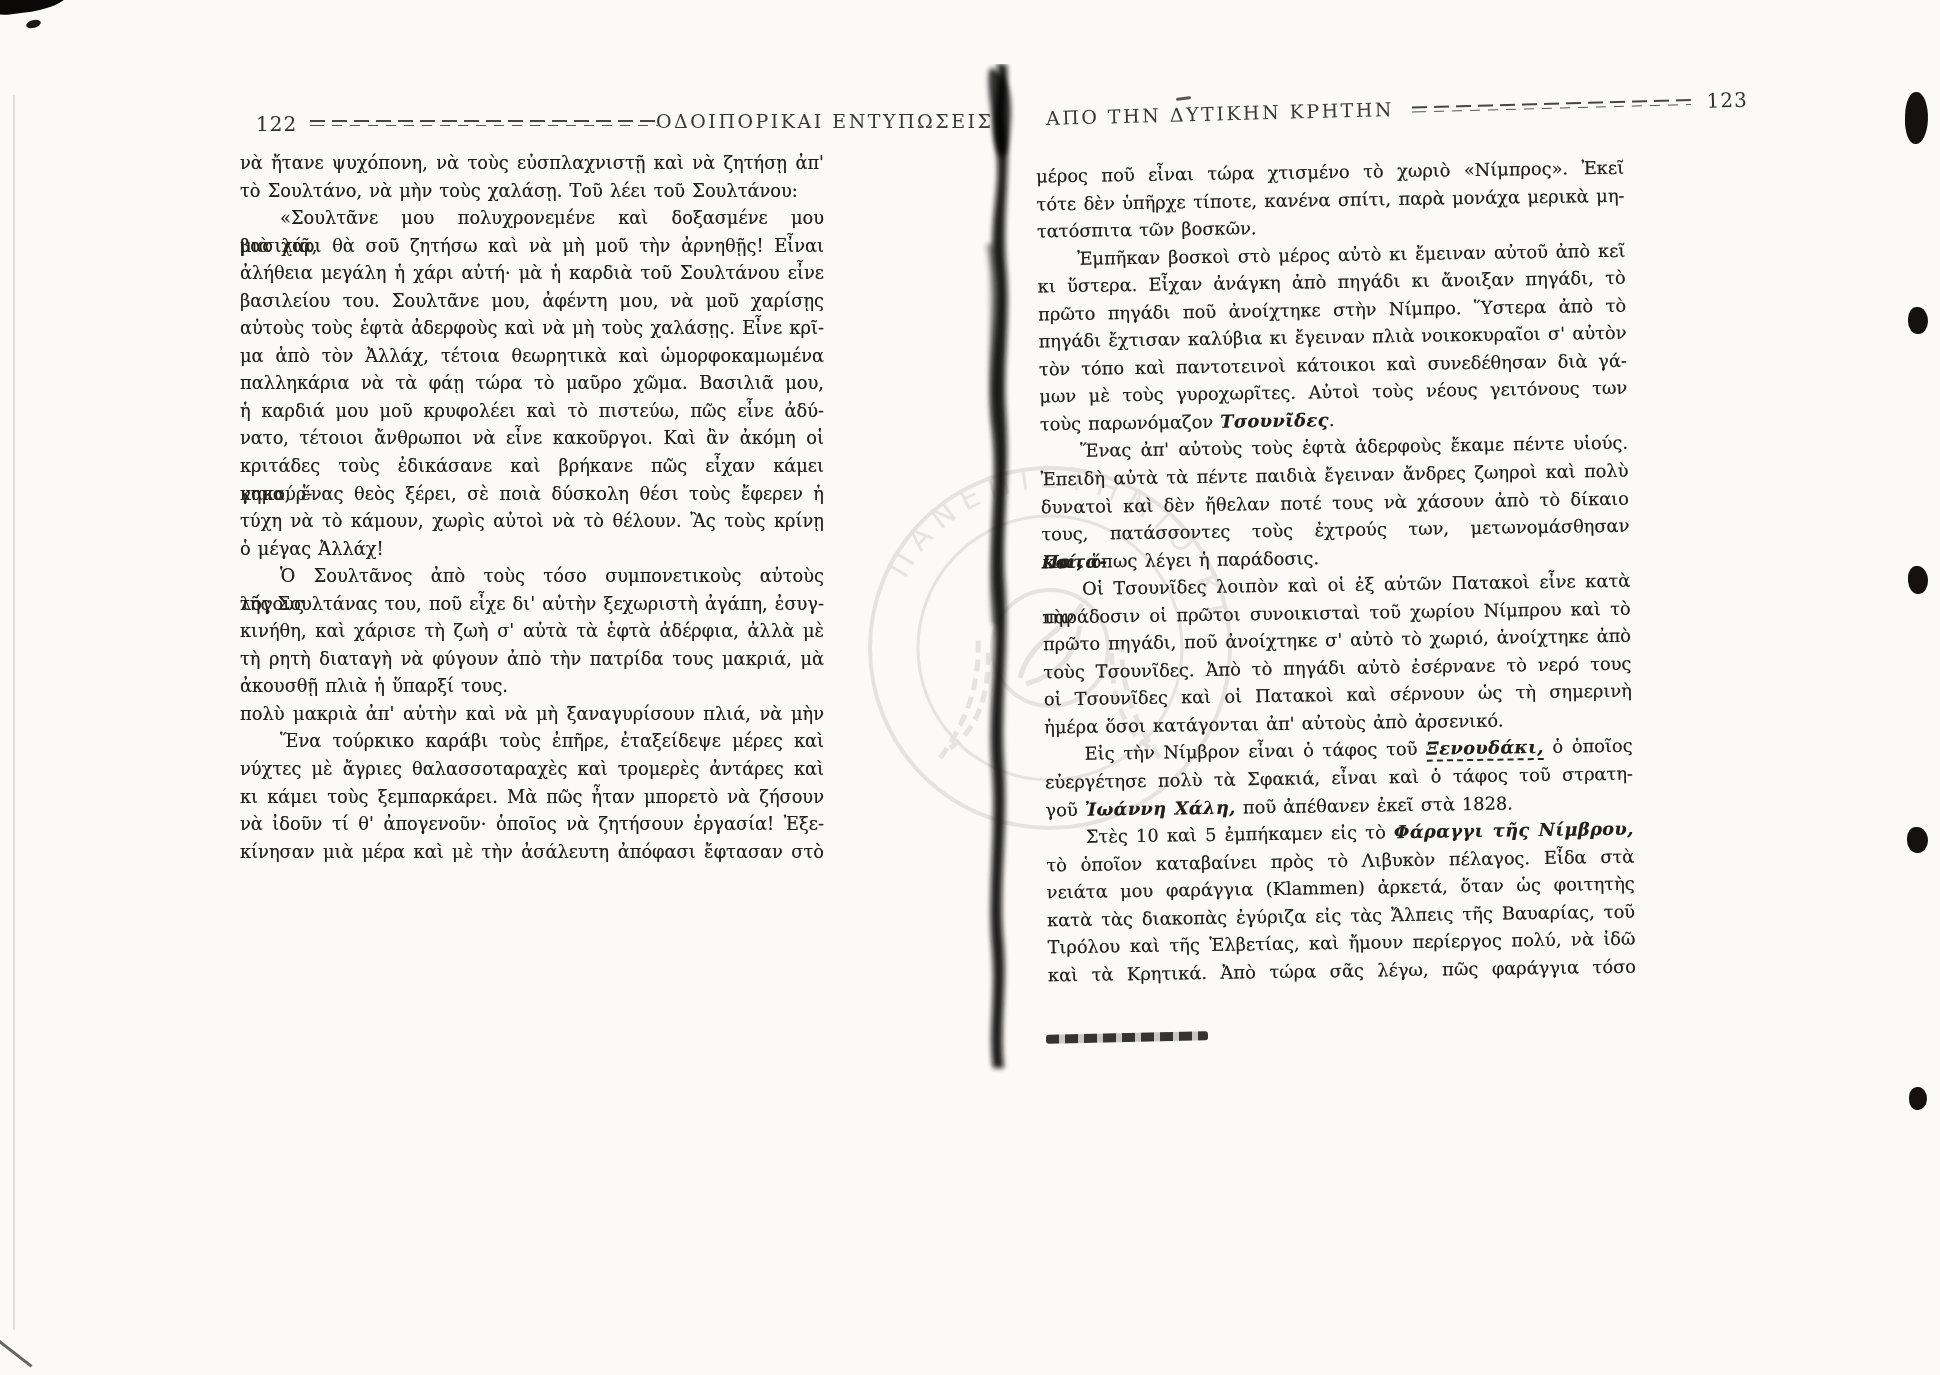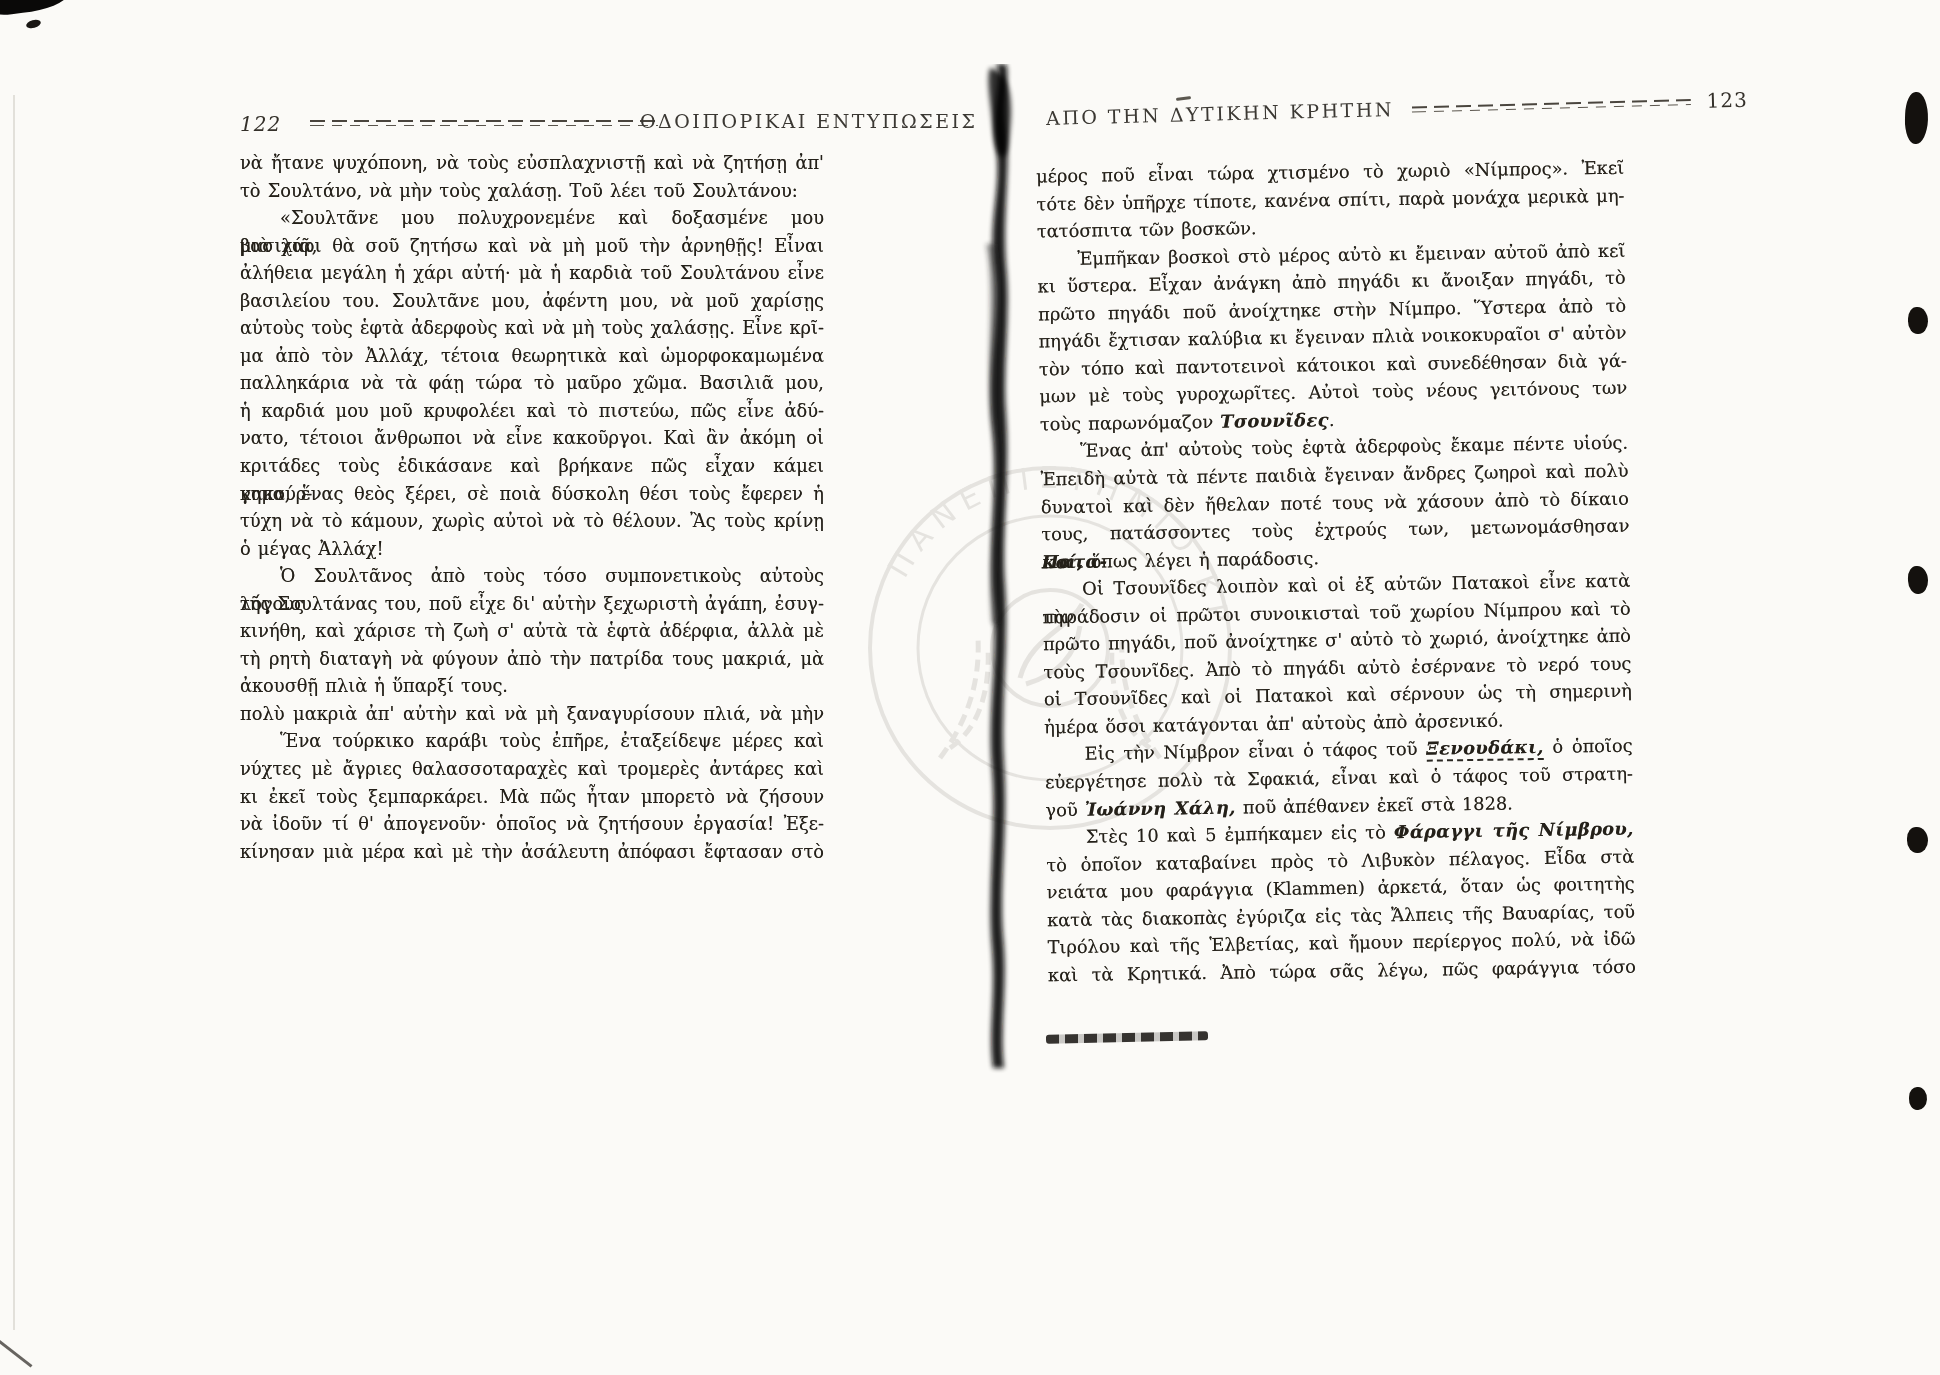--- a/index.html
+++ b/index.html
@@ -66,23 +66,23 @@
     <circle cx="220" cy="220" r="132" fill="none" stroke="#76716a" stroke-width="3"></circle>
     <path d="M 110,330 C 140,290 150,250 148,210 M 120,320 C 150,300 160,260 158,220" fill="none" stroke="#76716a" stroke-width="5" stroke-dasharray="12 7"></path>
     <path d="M 330,330 C 300,290 290,250 292,210 M 320,320 C 290,300 280,260 282,220" fill="none" stroke="#76716a" stroke-width="5" stroke-dasharray="12 7"></path>
     <circle cx="220" cy="220" r="58" fill="none" stroke="#76716a" stroke-width="4"></circle>
     <path d="M 190,250 C 200,210 240,200 252,176 M 196,256 C 230,246 246,226 250,198" fill="none" stroke="#76716a" stroke-width="5"></path>
     <text font-family="DejaVu Sans, sans-serif" font-size="30" letter-spacing="9" fill="#76716a">
       <textPath href="#arcTop" startOffset="14%">ΠΑΝΕΠΙΣΤΗΜΙΟ ΚΡΗΤΗΣ</textPath>
     </text>
   </svg>
 
-  <div class="pgnum" style="left:240px;top:112px;font-style:italic;">122</div>
+  <div class="pgnum" style="left:256px;top:112px;">122</div>
   <div class="dashrule" style="left:310px;top:119px;width:348px;"></div>
-  <div class="runtitle" style="left:640px;top:110px;">ΟΔΟΙΠΟΡΙΚΑΙ ΕΝΤΥΠΩΣΕΙΣ</div>
+  <div class="runtitle" style="left:656px;top:110px;">ΟΔΟΙΠΟΡΙΚΑΙ ΕΝΤΥΠΩΣΕΙΣ</div>
 
   <div class="rheader">
     <div class="runtitle">ΑΠΟ ΤΗΝ ΔΥΤΙΚΗΝ ΚΡΗΤΗΝ</div>
     <div class="dashrule"></div>
     <div class="pgnum">123</div>
   </div>
   <div class="header-dash"></div>
 
   <div class="col col-left" id="leftcol">
       <div class="tline">νὰ ἤτανε ψυχόπονη, νὰ τοὺς εὐσπλαχνιστῇ καὶ νὰ ζητήσῃ ἀπ'</div>
@@ -101,21 +101,21 @@
       <div class="tline">τύχη νὰ τὸ κάμουν, χωρὶς αὐτοὶ νὰ τὸ θέλουν. Ἂς τοὺς κρίνῃ</div>
       <div class="tline pend">ὁ μέγας Ἀλλάχ!</div>
       <div class="tline indent">Ὁ Σουλτᾶνος ἀπὸ τοὺς τόσο συμπονετικοὺς αὐτοὺς λόγους</div>
       <div class="tline">τῆς Σουλτάνας του, ποῦ εἶχε δι' αὐτὴν ξεχωριστὴ ἀγάπη, ἐσυγ-</div>
       <div class="tline">κινήθη, καὶ χάρισε τὴ ζωὴ σ' αὐτὰ τὰ ἑφτὰ ἀδέρφια, ἀλλὰ μὲ</div>
       <div class="tline">τὴ ρητὴ διαταγὴ νὰ φύγουν ἀπὸ τὴν πατρίδα τους μακριά, μὰ</div>
       <div class="tline pend">ἀκουσθῇ πλιὰ ἡ ὕπαρξί τους.</div>
       <div class="tline">πολὺ μακριὰ ἀπ' αὐτὴν καὶ νὰ μὴ ξαναγυρίσουν πλιά, νὰ μὴν</div>
       <div class="tline indent">Ἕνα τούρκικο καράβι τοὺς ἐπῆρε, ἐταξείδεψε μέρες καὶ</div>
       <div class="tline">νύχτες μὲ ἄγριες θαλασσοταραχὲς καὶ τρομερὲς ἀντάρες καὶ</div>
-      <div class="tline">κι ἐκεῖ τοὺς ξεμπαρκάρει. Μὰ πῶς ἦταν μπορετὸ νὰ ζήσουν</div>
+      <div class="tline">κι κάμει τοὺς ξεμπαρκάρει. Μὰ πῶς ἦταν μπορετὸ νὰ ζήσουν</div>
       <div class="tline">νὰ ἰδοῦν τί θ' ἀπογενοῦν· ὁποῖος νὰ ζητήσουν ἐργασία! Ἐξε-</div>
       <div class="tline">κίνησαν μιὰ μέρα καὶ μὲ τὴν ἀσάλευτη ἀπόφασι ἔφτασαν στὸ</div>
     </div>
   <div class="col col-right" id="rightcol">
       <div class="tline">μέρος ποῦ εἶναι τώρα χτισμένο τὸ χωριὸ «Νίμπρος». Ἐκεῖ</div>
       <div class="tline">τότε δὲν ὑπῆρχε τίποτε, κανένα σπίτι, παρὰ μονάχα μερικὰ μη-</div>
       <div class="tline pend">τατόσπιτα τῶν βοσκῶν.</div>
       <div class="tline indent">Ἐμπῆκαν βοσκοὶ στὸ μέρος αὐτὸ κι ἔμειναν αὐτοῦ ἀπὸ κεῖ</div>
       <div class="tline">κι ὕστερα. Εἶχαν ἀνάγκη ἀπὸ πηγάδι κι ἄνοιξαν πηγάδι, τὸ</div>
       <div class="tline">πρῶτο πηγάδι ποῦ ἀνοίχτηκε στὴν Νίμπρο. Ὕστερα ἀπὸ τὸ</div>

